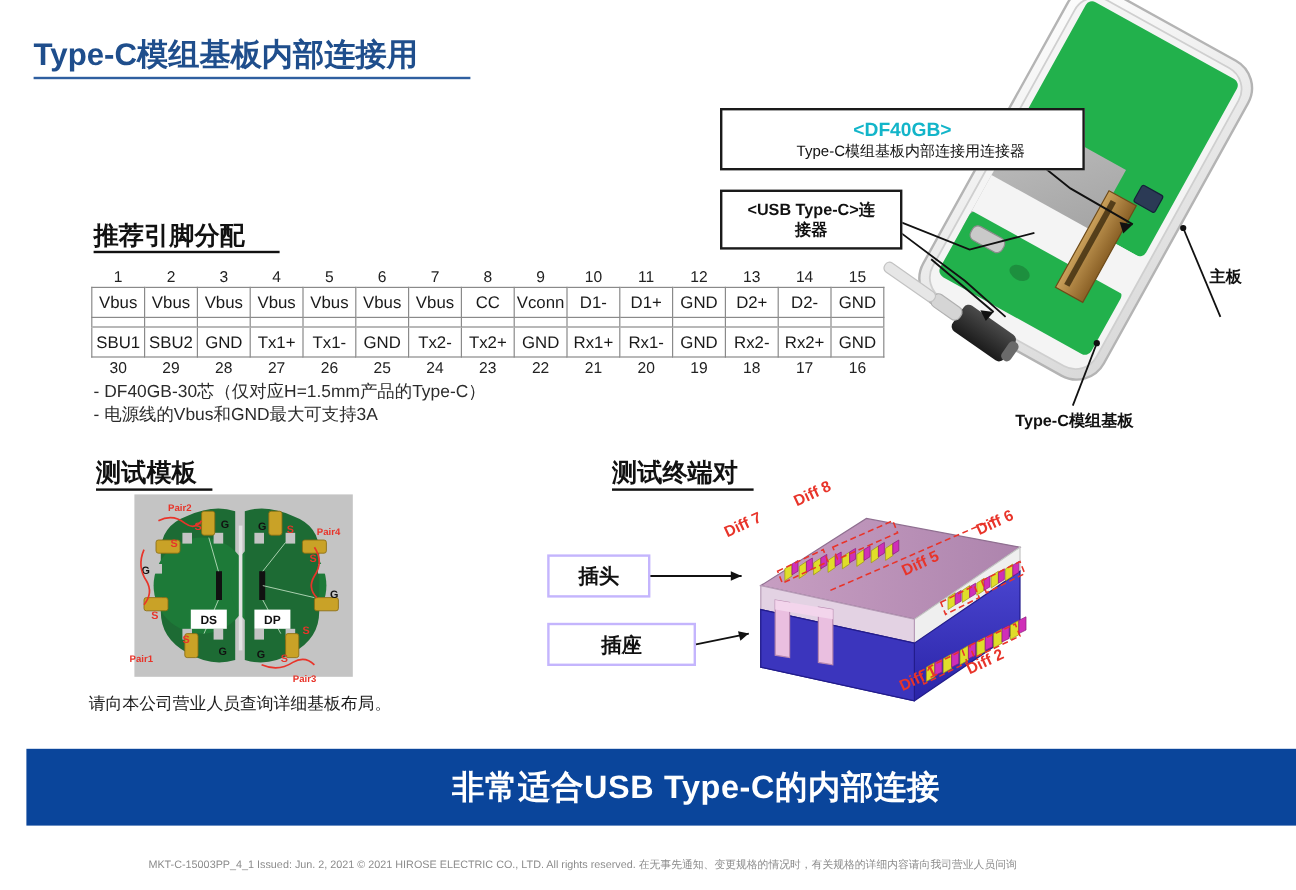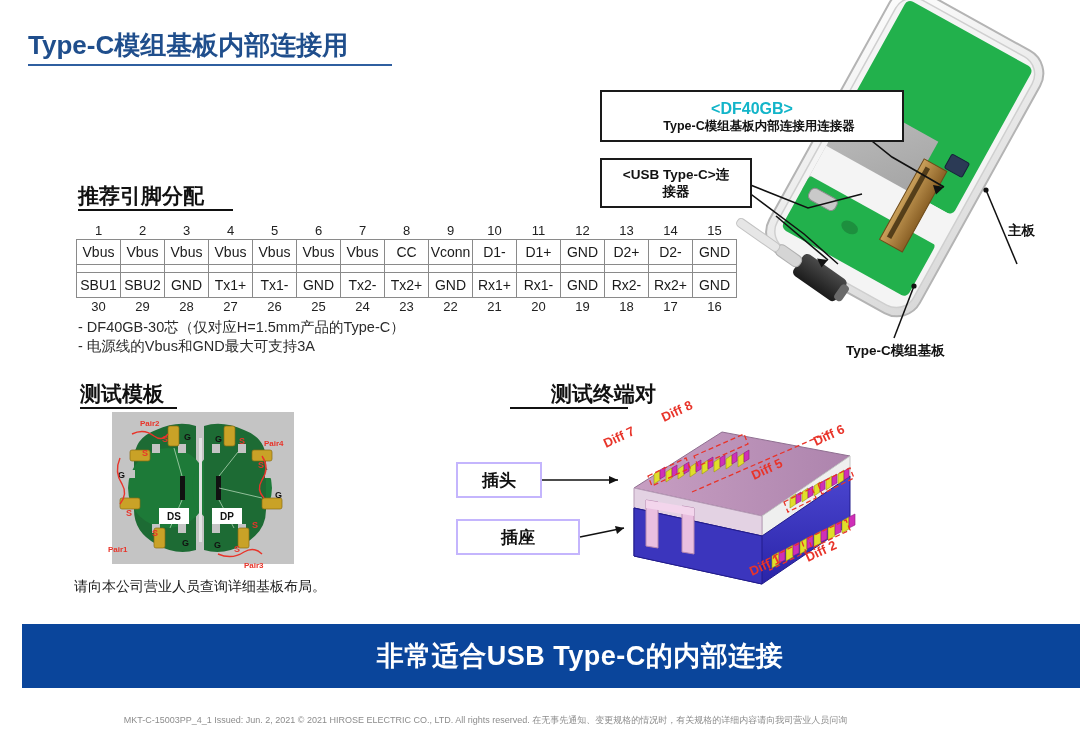--- a/index.html
+++ b/index.html
@@ -54,21 +54,21 @@
     font-size:14.5px;color:#2b2b2b;line-height:19px;
   }
 
   
   .callout{
     position:absolute;border:2px solid #1a1a1a;background:#fff;
     box-sizing:border-box;display:flex;flex-direction:column;
     align-items:center;justify-content:center;text-align:center;
   }
   .callout .l1{font-size:16px;font-weight:bold;color:#13B5C9;line-height:19px;}
-  .callout .l2{font-size:12.5px;font-weight:bold;color:#111;line-height:16px;margin-left:14px;}
+  .callout .l2{font-size:12.5px;font-weight:normal;color:#111;line-height:16px;margin-left:14px;}
   .callout .plain{font-size:13.5px;font-weight:bold;color:#111;line-height:17px;}
 
   .plainbox{
     position:absolute;border:2px solid #c4b5fd;background:#fff;
     box-sizing:border-box;display:flex;align-items:center;justify-content:center;
     font-size:17px;font-weight:bold;color:#111;
   }
 
   .freelabel{position:absolute;font-size:13.5px;font-weight:bold;color:#111;white-space:nowrap;}
 
@@ -375,21 +375,21 @@
         <text x="28" y="14">Pair2</text>
         <text x="-4" y="140">Pair1</text>
         <text x="152" y="34">Pair4</text>
         <text x="132" y="156">Pair3</text>
       </g>
     </svg>
   </div>
 
   <div class="note-small">请向本公司营业人员查询详细基板布局。</div>
 
-  <div class="sec-head" style="left:510px;top:380px;margin-left:41px;">测试终端对</div>
+  <div class="sec-head" style="left:510px;top:380px;">测试终端对</div>
   <div class="sec-rule" style="left:510px;top:407px;width:118px;"></div>
 
   <div class="art" style="left:594px;top:396px;width:280px;height:180px;">
     <svg width="280" height="180" viewBox="0 0 280 180">
       <defs>
         <linearGradient id="blueBody" x1="0" y1="0" x2="0" y2="1">
           <stop offset="0" stop-color="#4a45cf"></stop>
             <stop offset="1" stop-color="#2a24a8"></stop>
         </linearGradient>
         <linearGradient id="pinkTop" x1="0" y1="0" x2="1" y2="0">

